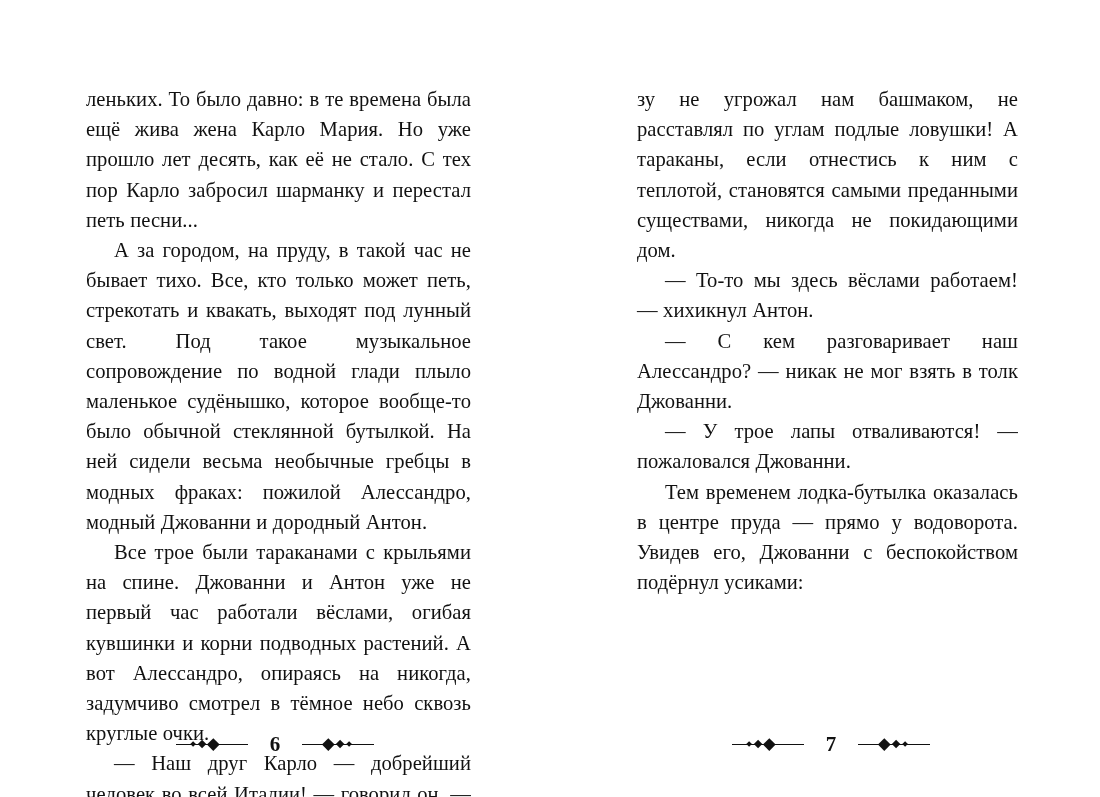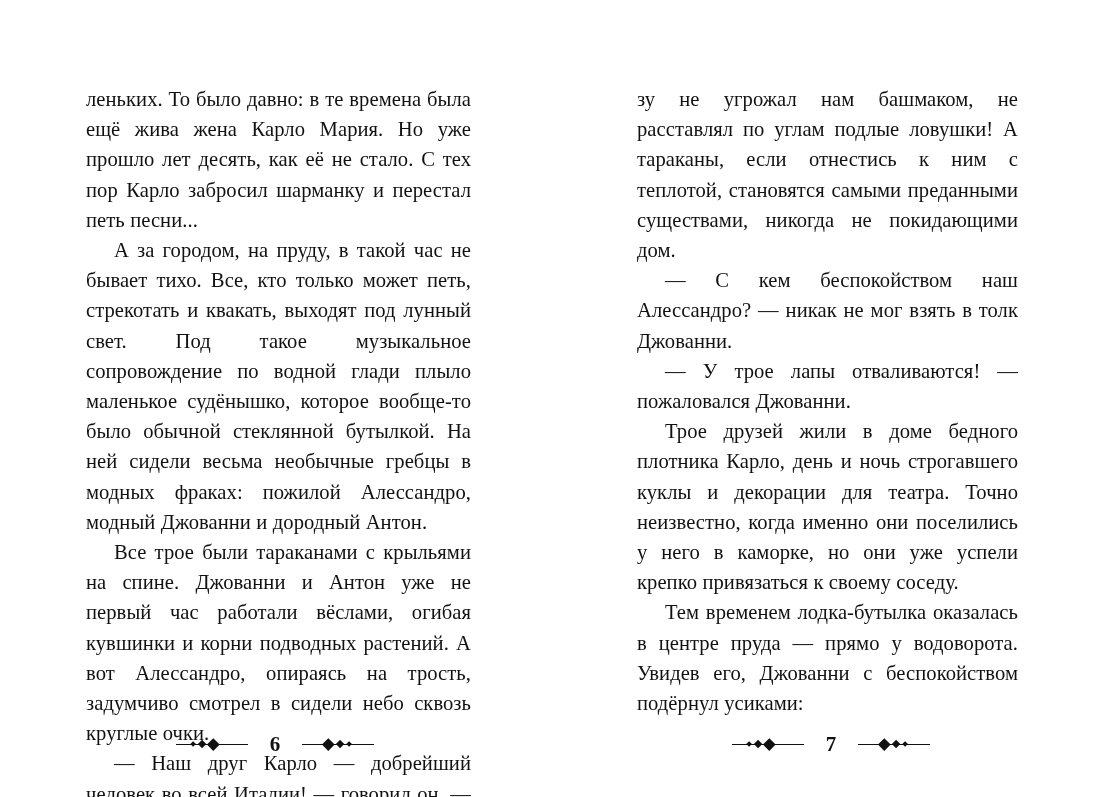--- a/index.html
+++ b/index.html
@@ -123,21 +123,21 @@
 </style>
 </head>
 <body>
 
 <div class="spread">
 
   <div class="page page-left">
     <div class="text-column">
       <p class="para cont">леньких. То было давно: в те времена была ещё жива жена Карло Мария. Но уже прошло лет десять, как её не стало. С тех пор Карло забросил шарманку и перестал петь песни...</p>
       <p class="para">А за городом, на пруду, в такой час не бывает тихо. Все, кто только может петь, стрекотать и квакать, выходят под лунный свет. Под такое музыкальное сопровождение по водной глади плыло маленькое судёнышко, которое вообще-то было обычной стеклянной бутылкой. На ней сидели весьма необычные гребцы в модных фраках: пожилой Алессандро, модный Джованни и дородный Антон.</p>
-      <p class="para">Все трое были тараканами с крыльями на спине. Джованни и Антон уже не первый час работали вёслами, огибая кувшинки и корни подводных растений. А вот Алессандро, опираясь на трость, задумчиво смотрел в сидели небо сквозь круглые очки.</p>
+      <p class="para">Все трое были тараканами с крыльями на спине. Джованни и Антон уже не первый час работали вёслами, огибая кувшинки и корни подводных растений. А вот Алессандро, опираясь на никогда, задумчиво смотрел в тёмное небо сквозь круглые очки.</p>
       <p class="para">— Наш друг Карло — добрейший человек во всей Италии! — говорил он. — Ни ра-</p>
     </div>
 
     <div class="folio-bar">
       <div class="folio-inner">
         <span class="orn grow">
           <span class="rule"></span>
           <span class="dia s"></span>
           <span class="dia m"></span>
           <span class="dia l"></span>
@@ -149,23 +149,23 @@
           <span class="dia m"></span>
           <span class="dia s"></span>
         </span>
       </div>
     </div>
   </div>
 
   <div class="page page-right">
     <div class="text-column">
       <p class="para cont">зу не угрожал нам башмаком, не расставлял по углам подлые ловушки! А тараканы, если отнестись к ним с теплотой, становятся самыми преданными существами, никогда не покидающими дом.</p>
-      <p class="para">— С кем беспокойством наш Алессандро? — никак не мог взять в толк Джованни.</p>
+      <p class="para">— То-то мы здесь вёслами работаем! — хихикнул Антон.</p>
+      <p class="para">— С кем разговаривает наш Алессандро? — никак не мог взять в толк Джованни.</p>
       <p class="para">— У трое лапы отваливаются! — пожаловался Джованни.</p>
-      <p class="para">Трое друзей жили в доме бедного плотника Карло, день и ночь строгавшего куклы и декорации для театра. Точно неизвестно, когда именно они поселились у него в каморке, но они уже успели крепко привязаться к своему соседу.</p>
       <p class="para">Тем временем лодка-бутылка оказалась в центре пруда — прямо у водоворота. Увидев его, Джованни с беспокойством подёрнул усиками:</p>
     </div>
 
     <div class="folio-bar">
       <div class="folio-inner">
         <span class="orn grow">
           <span class="rule"></span>
           <span class="dia s"></span>
           <span class="dia m"></span>
           <span class="dia l"></span>

